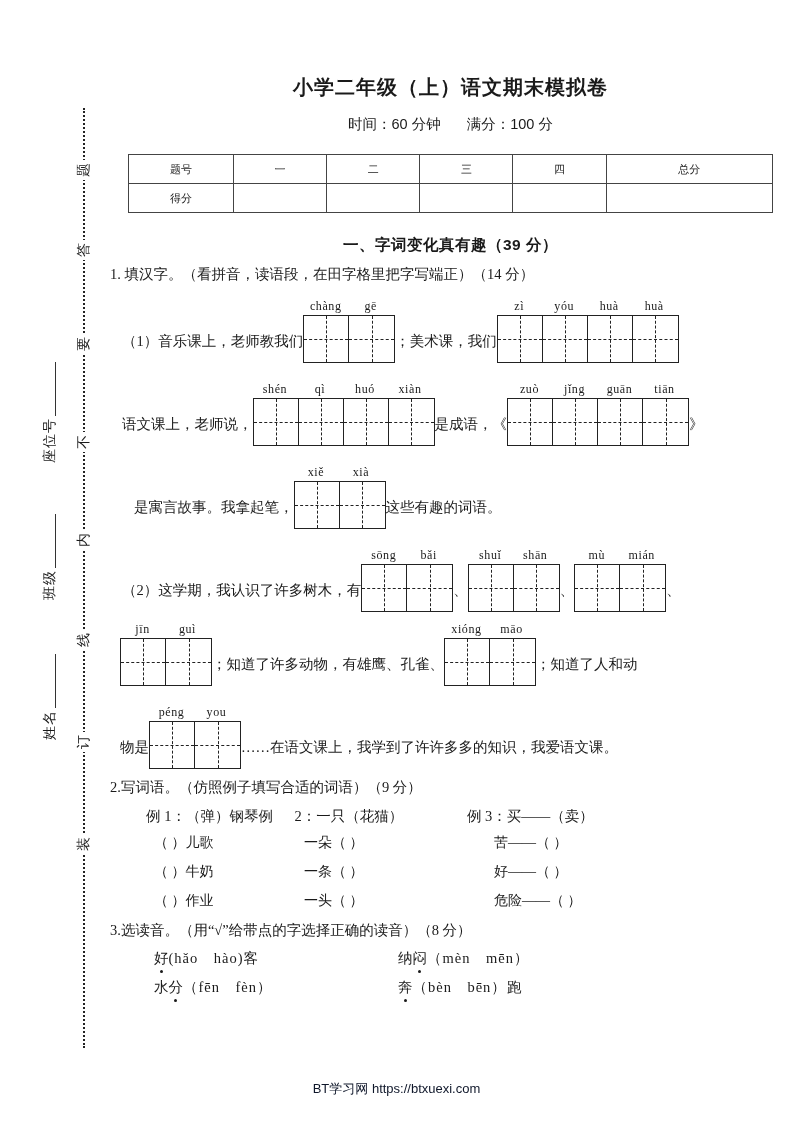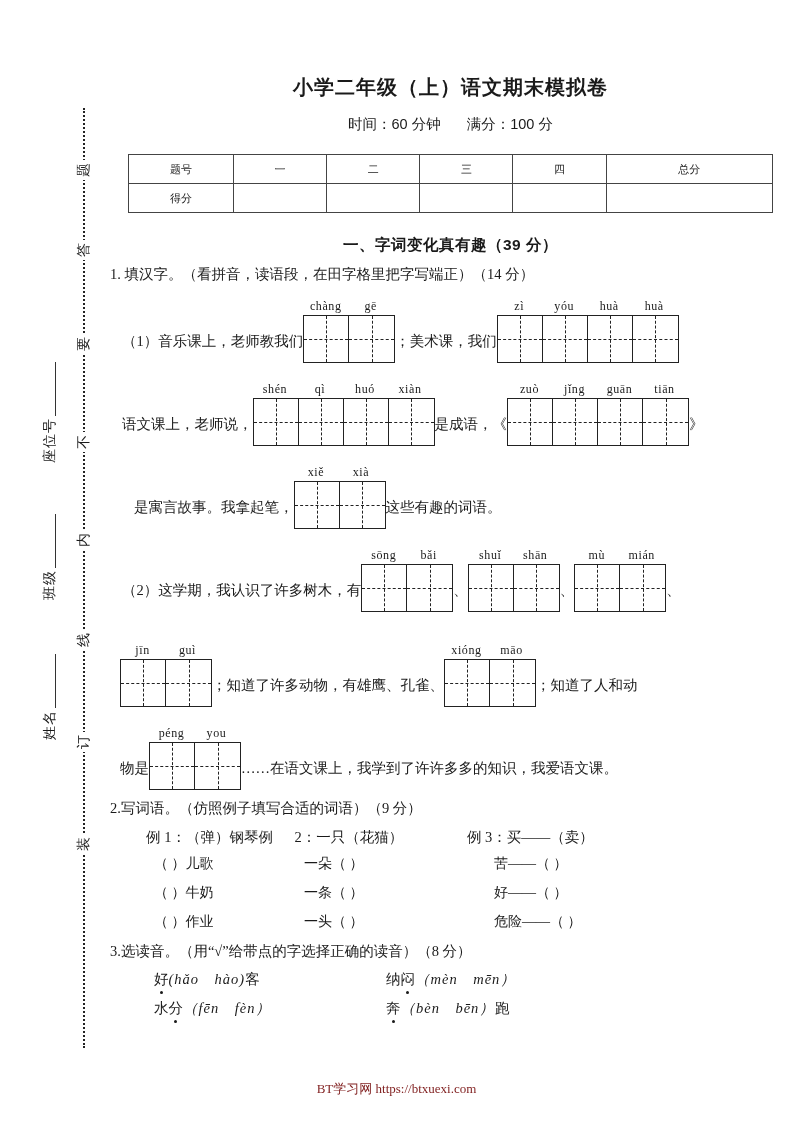--- a/index.html
+++ b/index.html
@@ -185,43 +185,43 @@
   .wt { margin-top: 8px; padding-left: 46px; font-size: 14px; }
   .wt .wrow { display: flex; margin-bottom: 11px; }
   .wt .c1 { width: 150px; }
   .wt .c2 { width: 190px; }
   .wt .c3 { width: 200px; }
 
   
   .pc { margin-top: 9px; padding-left: 46px; font-size: 14.5px; }
   .pc .prow { display: flex; margin-bottom: 10px; }
   .pc .pc1 { width: 232px; }
-  .pc .pc2 { width: 260px; }
+  .pc .pc2 { width: 260px; margin-left: 12px; }
   .dotc { position: relative; display: inline-block; }
   .dotc::after {
     content: "";
     position: absolute;
     left: 50%;
     margin-left: -1.5px;
     bottom: -5px;
     width: 3px; height: 3px;
     border-radius: 50%;
     background: #1a1a1a;
   }
-  .mono-py { font-family: "Liberation Serif", "DejaVu Serif", serif; letter-spacing: 1px; font-style: italic; }
+  .mono-py { font-family: "Liberation Serif", "DejaVu Serif", serif; letter-spacing: 1px; }
 
   
   #footer {
     position: absolute;
     left: 0; bottom: 24px;
     width: 793px;
     text-align: center;
     font-size: 13px;
-    color: #7f1d1d;
-    font-family: Liberation Serif, serif;
+    color: #0f172a;
+    font-family: Liberation Sans, sans-serif;
   }
 </style>
 </head>
 <body>
 
 <div id="seal-strip">
   <div class="seal-dotline"></div>
   <div class="seal-char-col">
     <div class="seal-char" style="top:48px">题</div>
     <div class="seal-char" style="top:128px">答</div>
@@ -384,21 +384,21 @@
             <span style="width: 45px;">mù</span>
             <span style="width: 45px;">mián</span>
           </span>
           <span class="tzg">
             <span class="cell"></span>
             <span class="cell"></span>
           </span>
         </span>
         <span class="txt">、</span>
       </div>
-      <div class="fill-row" style="margin-top: 30px; padding-left: 12px;">
+      <div class="fill-row" style="margin-top: 9px; padding-left: 12px;">
         <span class="grid-unit">
           <span class="py-row">
             <span style="width: 45px;">jīn</span>
             <span style="width: 45px;">guì</span>
           </span>
           <span class="tzg">
             <span class="cell"></span>
             <span class="cell"></span>
           </span>
         </span>

